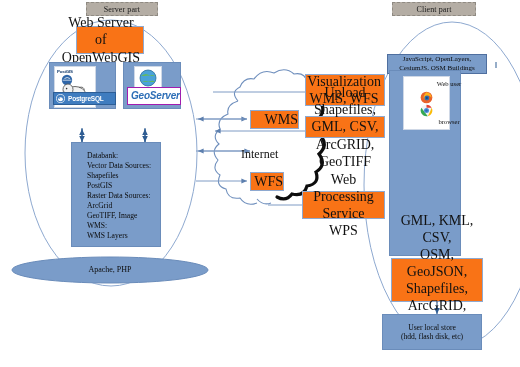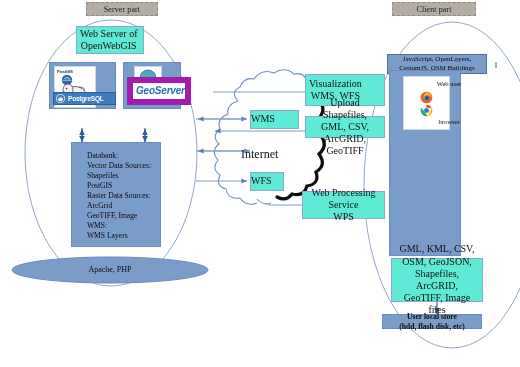--- a/index.html
+++ b/index.html
@@ -20,25 +20,25 @@
     background:#b4ada4;
     border:1px dashed #8f8a82;
     font-size:8px;
     display:flex;align-items:center;justify-content:center;
     color:#1a1a1a;
     letter-spacing:.1px;
   }
 
   
   .wbox{
-    background:#5eead4;
+    background:#f97316;
     border:1px solid #8ea9d0;
-    font-size:10px;
+    font-size:14px;
     line-height:1.22;
-    display:flex;align-items:center;justify-content:flex-start;
+    display:flex;align-items:center;justify-content:flex-end;
     text-align:center;
     color:#111;
   }
 
   
   .bbox{
     background:#7a9cc9;
     border:1px solid #6a8cba;
     font-size:7.6px;
     line-height:1.22;
@@ -192,21 +192,21 @@
   <div class="node bbox" style="left:123px;top:62px;width:58px;height:47px;">
     <div class="logotile" style="left:10px;top:3px;width:26px;height:22px;">
       <svg viewBox="0 0 26 22" width="26" height="22">
         <rect x="4" y="2" width="18" height="18" transform="rotate(45 13 11)" fill="#8fd14f" opacity=".0"></rect>
         <circle cx="13" cy="11" r="8" fill="#4aa3d8"></circle>
         <path d="M6 9 q4 -3 8 -1 q3 2 6 0" fill="#6cbf3f"></path>
         <path d="M7 14 q4 2 9 0 q2 -1 4 1" fill="#6cbf3f"></path>
         <circle cx="13" cy="11" r="8" fill="none" stroke="#2b6f9c" stroke-width=".8"></circle>
       </svg>
     </div>
-    <div style="position:absolute;left:3px;bottom:3px;width:52px;height:16px;background:#fff;border:6px solid #a21caf;">
+    <div style="position:absolute;left:3px;bottom:3px;width:52px;height:16px;background:#fff;border:1px solid #a21caf;">
       <span class="geoserver-word" style="left:3px;top:2px;font-size:10px;">GeoServer</span>
     </div>
   </div>
 
   <div class="node bbox left" style="left:71px;top:142px;width:90px;height:105px;">
     <span class="bbox-label" style="padding:8px 0 0 6px;line-height:1.32;">Databank:
 Vector Data Sources:
 Shapefiles
 PostGIS
 Raster Data Sources:
@@ -274,18 +274,18 @@
     </div>
   </div>
 
   <div class="node wbox" style="left:391px;top:258px;width:92px;height:44px;">
     <span class="bbox-label">GML, KML, CSV,
 OSM, GeoJSON,
 Shapefiles, ArcGRID,
 GeoTIFF, Image files</span>
   </div>
 
-  <div class="node bbox" style="left:382px;top:314px;width:100px;height:15px;font-weight:bold;">
+  <div class="node bbox" style="left:382px;top:314px;width:100px;height:36px;">
     <span class="bbox-label">User local store
 (hdd, flash disk, etc)</span>
   </div>
 
 </div>
 
 </body></html>

